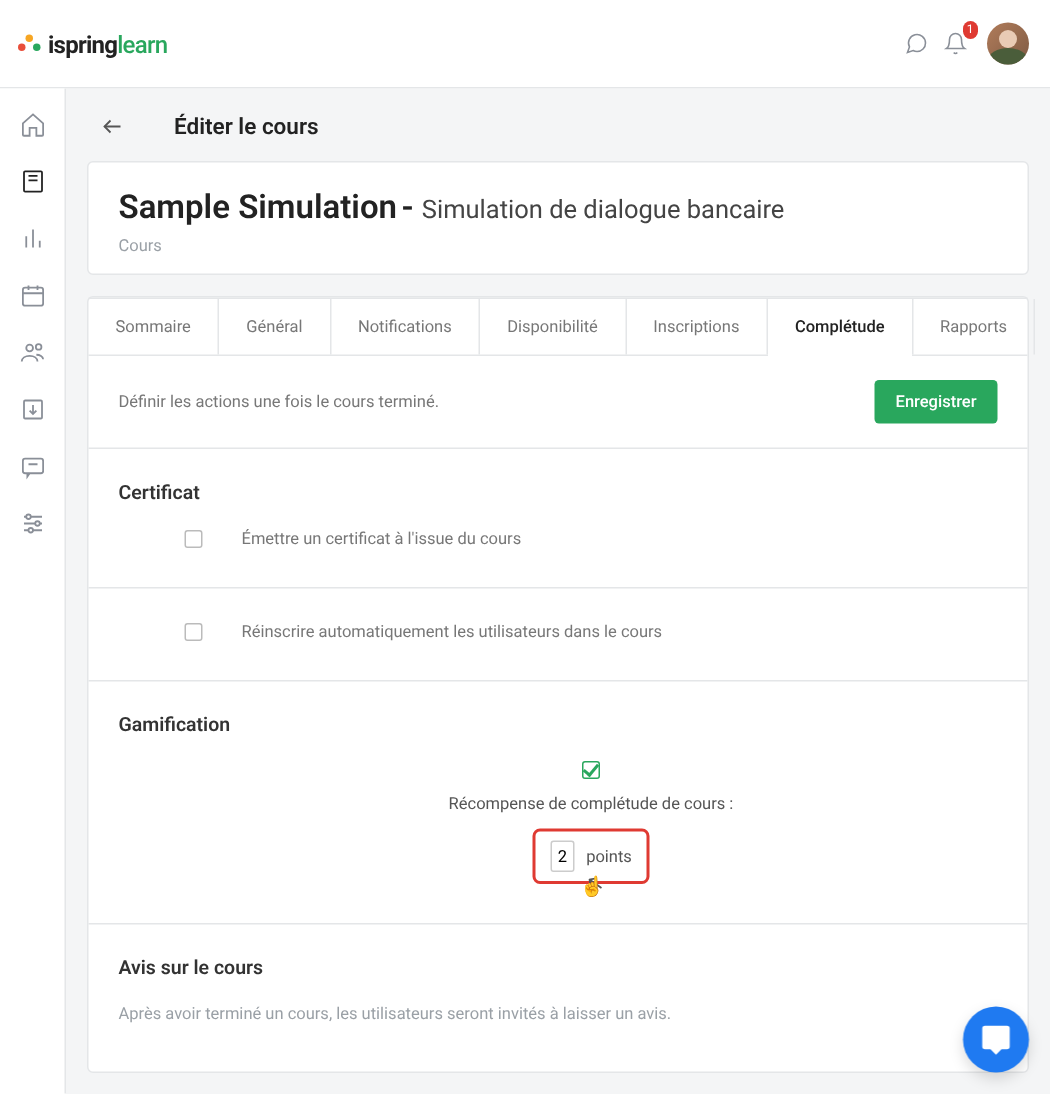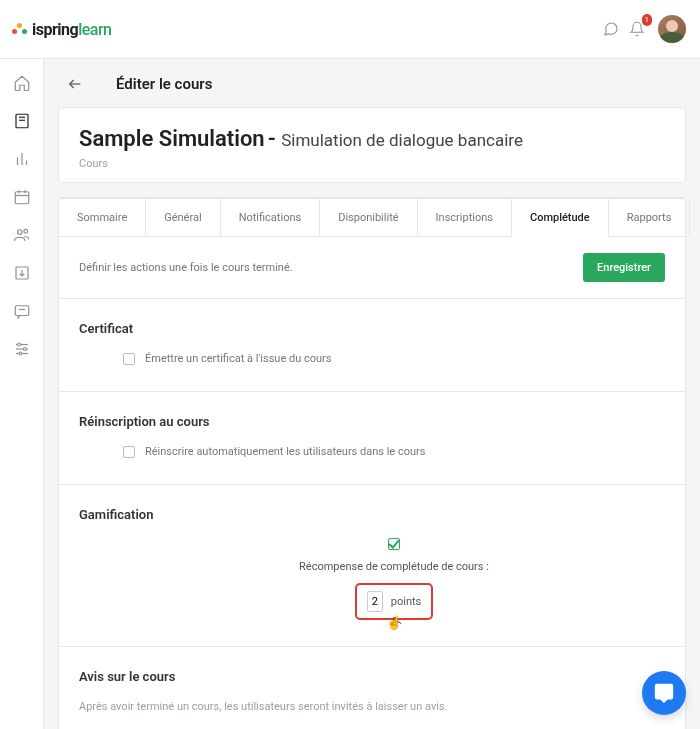--- a/index.html
+++ b/index.html
@@ -59,21 +59,21 @@
   .tab.active::after{content:"";position:absolute;left:0;right:0;bottom:-1px;height:2px;background:#fff;}
   
   .actions-row{display:flex;align-items:center;padding:16px 20px;border-bottom:1px solid var(--border);gap:32px;}
   .actions-row .hint{font-size:11px;color:var(--text-light);}
   .actions-row .spacer{flex:1;}
   .btn-primary{background:var(--brand-green);color:#fff;border:none;border-radius:3px;font-size:11px;padding:8px 14px;cursor:pointer;font-weight:500;}
   
   .section{padding:22px 20px 26px;border-bottom:1px solid var(--border);}
   .section:last-child{border-bottom:none;}
   .section h3{margin:0 0 16px;font-size:13px;font-weight:600;color:#333;}
-  .chk-row{display:flex;align-items:center;gap:10px;padding-left:44px;font-size:11px;color:var(--text-light);}
+  .chk-row{display:flex;align-items:center;gap:26px;padding-left:44px;font-size:11px;color:var(--text-light);}
   .chk{width:12px;height:12px;border:1px solid #bbb;border-radius:2px;display:inline-block;background:#fff;position:relative;cursor:pointer;flex-shrink:0;}
   .chk.checked{border-color:var(--brand-green);}
   .chk.checked::after{content:"";position:absolute;left:2px;top:-1px;width:4px;height:8px;border:solid var(--brand-green);border-width:0 2px 2px 0;transform:rotate(40deg);}
   .gami-row{display:flex;align-items:center;gap:10px;padding-left:44px;font-size:11px;color:#555;flex-direction:column;}
   .points-box{border:2px solid var(--red);border-radius:5px;padding:6px 10px;display:inline-flex;align-items:center;gap:8px;position:relative;}
   .points-input{width:16px;border:1px solid #ccc;border-radius:2px;font-size:11px;padding:3px 4px;text-align:left;}
   .points-unit{font-size:11px;color:#555;}
   .cursor-hand{position:absolute;bottom:-10px;left:34px;font-size:14px;transform:rotate(-10deg);}
   
   .reviews-hint{font-size:11px;color:var(--text-faded);margin-bottom:6px;}
@@ -217,21 +217,20 @@
 
       <div class="section">
         <h3>Certificat</h3>
         <div class="chk-row">
           <span class="chk"></span>
           <span>Émettre un certificat à l'issue du cours</span>
         </div>
       </div>
 
       <div class="section">
-        <h3>Réinscription au cours</h3>
         <div class="chk-row">
           <span class="chk"></span>
           <span>Réinscrire automatiquement les utilisateurs dans le cours</span>
         </div>
       </div>
 
       <div class="section">
         <h3>Gamification</h3>
         <div class="gami-row">
           <span class="chk checked"></span>

